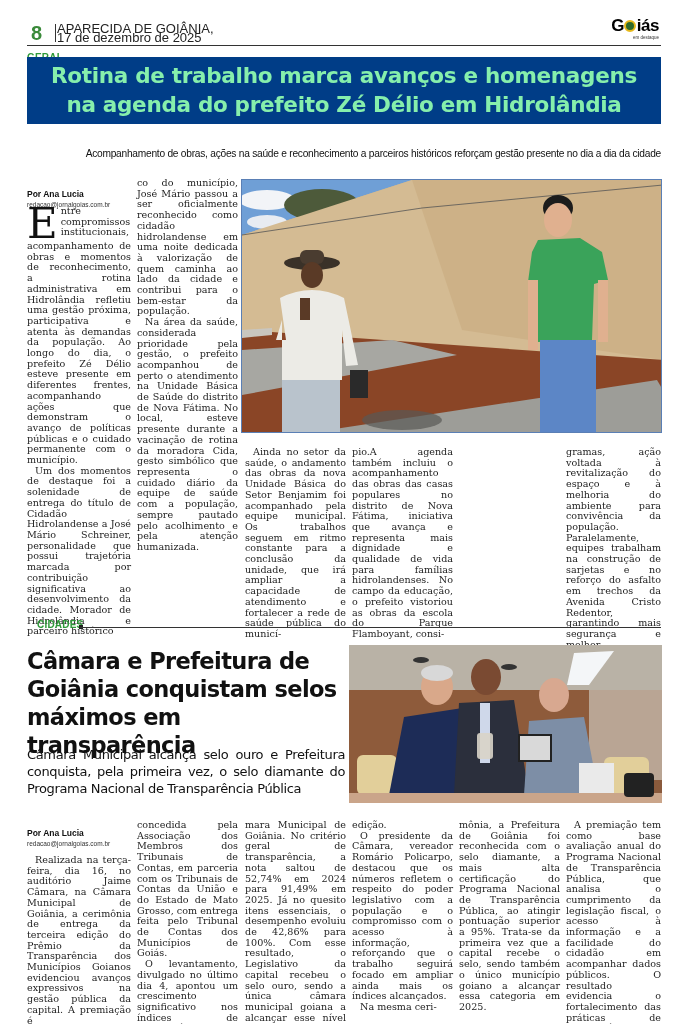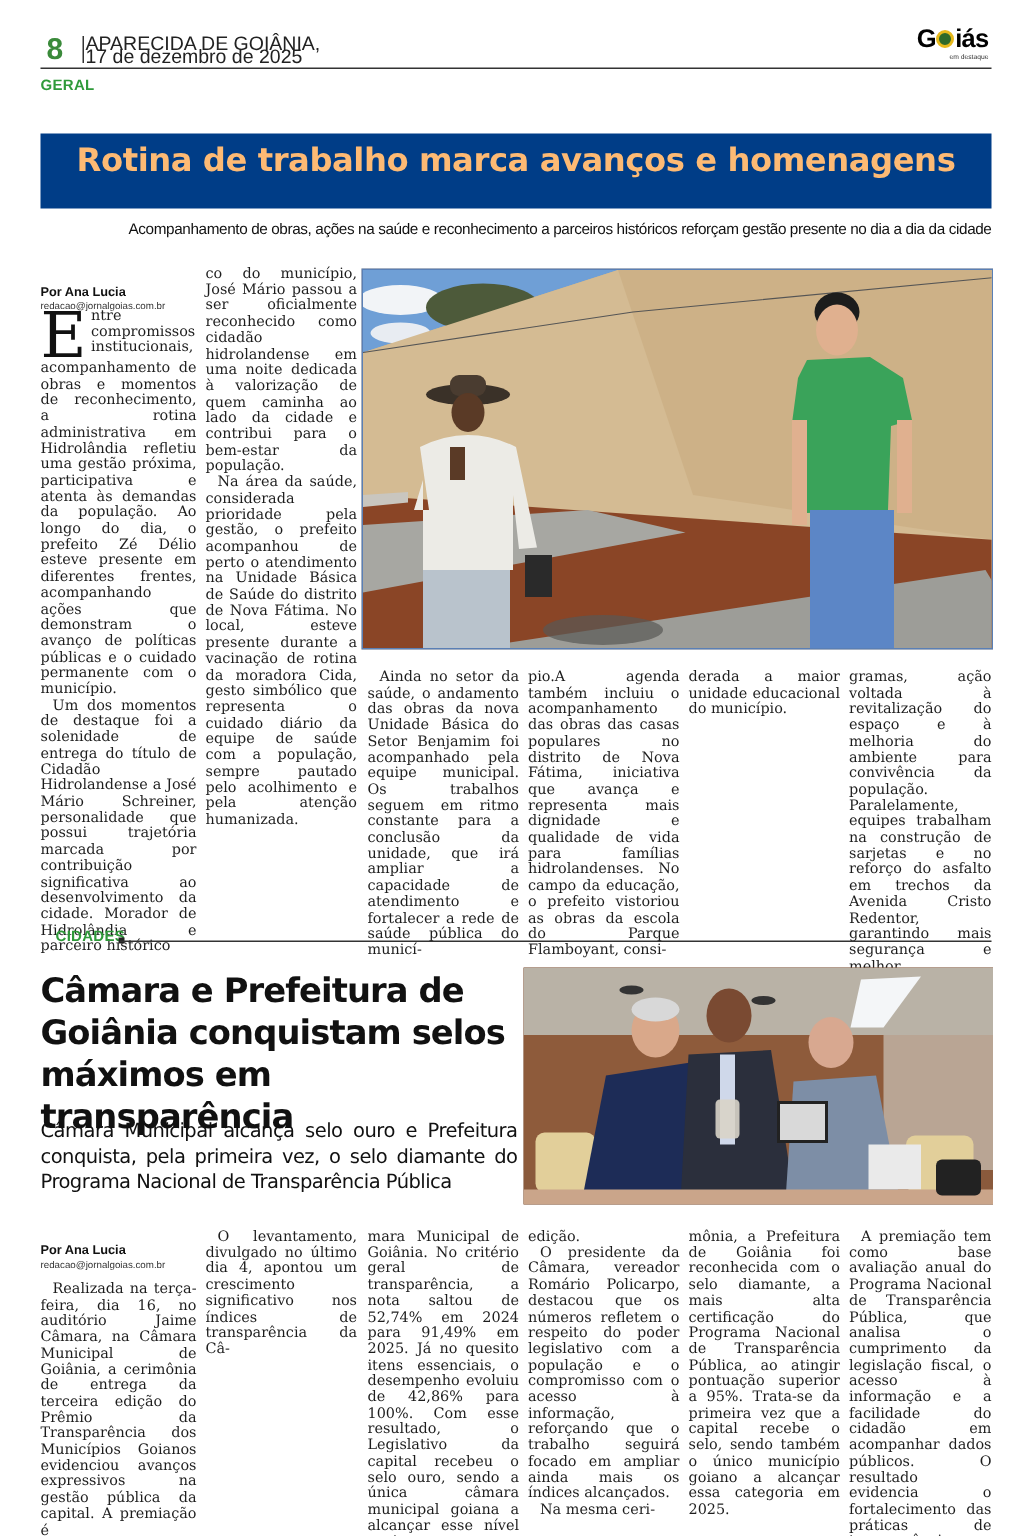--- a/index.html
+++ b/index.html
@@ -15,21 +15,21 @@
   .logo-word .o { display: inline-block; width: 12px; height: 12px; border-radius: 50%; background: #2f6a2a; border: 2px solid #e7b91c; vertical-align: -1px; margin: 0 0.5px; }
   .logo-tag { font-family: "Liberation Sans", sans-serif; font-size: 4.5px; color: #333; line-height: 6px; }
 
   .section-tag { position: absolute; font-family: "Liberation Sans", sans-serif; font-weight: bold; font-size: 10px; color: #2f9a3a; letter-spacing: 0.2px; }
   .sec-geral { left: 27px; top: 52px; }
   .sec-cidades { left: 27px; top: 619px; margin-left: 10px; }
   .cidades-rule { position: absolute; left: 80px; top: 627px; width: 581px; height: 1px; background: #333; }
   .cidades-dot { position: absolute; left: 79px; top: 625px; width: 4px; height: 4px; background: #222; }
 
   
-  .banner { position: absolute; left: 27px; top: 89px; width: 634px; height: 50px; background: #003d87; color: #fdba74; text-align: center; font-family: "DejaVu Sans", sans-serif; font-weight: bold; font-size: 21.5px; line-height: 29px; padding-top: 4px; letter-spacing: -0.3px; }
+  .banner { position: absolute; left: 27px; top: 57px; width: 634px; height: 67px; background: #003d87; color: #86efac; text-align: center; font-family: "DejaVu Sans", sans-serif; font-weight: bold; font-size: 21.5px; line-height: 29px; padding-top: 4px; letter-spacing: -0.3px; }
   .deck1 { position: absolute; left: 27px; top: 148px; width: 634px; font-family: "Liberation Sans", sans-serif; font-size: 10.2px; letter-spacing: -0.25px; color: #111; white-space: nowrap; text-align: right; }
 
   
   .byline { position: absolute; font-family: "Liberation Sans", sans-serif; margin-top: 11px; }
   .byline .name { font-weight: bold; font-size: 8.5px; color: #111; line-height: 11px; }
   .byline .mail { font-size: 6.5px; color: #333; line-height: 9px; }
   .by1 { left: 27px; top: 178px; }
   .by2 { left: 27px; top: 817px; }
 
   
@@ -73,20 +73,21 @@
   <div class="logo">
     <div class="logo-word"><span>G</span><span class="o"></span><span>iás</span></div>
     <div class="logo-tag">em destaque</div>
   </div>
 </div>
 
 <div class="section-tag sec-geral">GERAL</div>
 
 <div class="banner">
   <div>Rotina de trabalho marca avanços e homenagens</div>
+  <div>na agenda do prefeito Zé Délio em Hidrolândia</div>
 </div>
 
 <div class="deck1">Acompanhamento de obras, ações na saúde e reconhecimento a parceiros históricos reforçam gestão presente no dia a dia da cidade</div>
 
 <div class="byline by1">
   <div class="name">Por Ana Lucia</div>
   <div class="mail">redacao@jornalgoias.com.br</div>
 </div>
 
 <div class="col c1a">
@@ -132,21 +133,20 @@
   </svg>
 </div>
 
 <div class="col c1c">
   <p>Ainda no setor da saúde, o andamento das obras da nova Unidade Básica do Setor Benjamim foi acompanhado pela equipe municipal. Os trabalhos seguem em ritmo constante para a conclusão da unidade, que irá ampliar a capacidade de atendimento e fortalecer a rede de saúde pública do municí-</p>
 </div>
 <div class="col c1d">
   <p class="noindent">pio.A agenda também incluiu o acompanhamento das obras das casas populares no distrito de Nova Fátima, iniciativa que avança e representa mais dignidade e qualidade de vida para famílias hidrolandenses. No campo da educação, o prefeito vistoriou as obras da escola do Parque Flamboyant, consi-</p>
 </div>
 <div class="col c1e">
-  <p class="noindent">derada a maior unidade educacional do município.</p>
 </div>
 <div class="col c1f">
   <p class="noindent">gramas, ação voltada à revitalização do espaço e à melhoria do ambiente para convivência da população. Paralelamente, equipes trabalham na construção de sarjetas e no reforço do asfalto em trechos da Avenida Cristo Redentor, garantindo mais segurança e melhor infraestrutura viária.</p>
 </div>
 
 <div class="section-tag sec-cidades">CIDADES</div>
 <div class="cidades-dot"></div>
 <div class="cidades-rule"></div>
 
 <div class="hl2">Câmara e Prefeitura de Goiânia conquistam selos máximos em transparência</div>
@@ -184,20 +184,21 @@
 
 <div class="byline by2">
   <div class="name">Por Ana Lucia</div>
   <div class="mail">redacao@jornalgoias.com.br</div>
 </div>
 
 <div class="col c2a">
   <p>Realizada na terça-feira, dia 16, no auditório Jaime Câmara, na Câmara Municipal de Goiânia, a cerimônia de entrega da terceira edição do Prêmio da Transparência dos Municípios Goianos evidenciou avanços expressivos na gestão pública da capital. A premiação é</p>
 </div>
 <div class="col c2b">
+  <p class="noindent">concedida pela Associação dos Membros dos Tribunais de Contas, em parceria com os Tribunais de Contas da União e do Estado de Mato Grosso, com entrega feita pelo Tribunal de Contas dos Municípios de Goiás.</p>
   <p>O levantamento, divulgado no último dia 4, apontou um crescimento significativo nos índices de transparência da Câ-</p>
 </div>
 <div class="col c2c">
   <p class="noindent">mara Municipal de Goiânia. No critério geral de transparência, a nota saltou de 52,74% em 2024 para 91,49% em 2025. Já no quesito itens essenciais, o desempenho evoluiu de 42,86% para 100%. Com esse resultado, o Legislativo da capital recebeu o selo ouro, sendo a única câmara municipal goiana a alcançar esse nível nesta</p>
 </div>
 <div class="col c2d">
   <p class="noindent">edição.</p>
   <p>O presidente da Câmara, vereador Romário Policarpo, destacou que os números refletem o respeito do poder legislativo com a população e o compromisso com o acesso à informação, reforçando que o trabalho seguirá focado em ampliar ainda mais os índices alcançados.</p>
   <p>Na mesma ceri-</p>
 </div>

